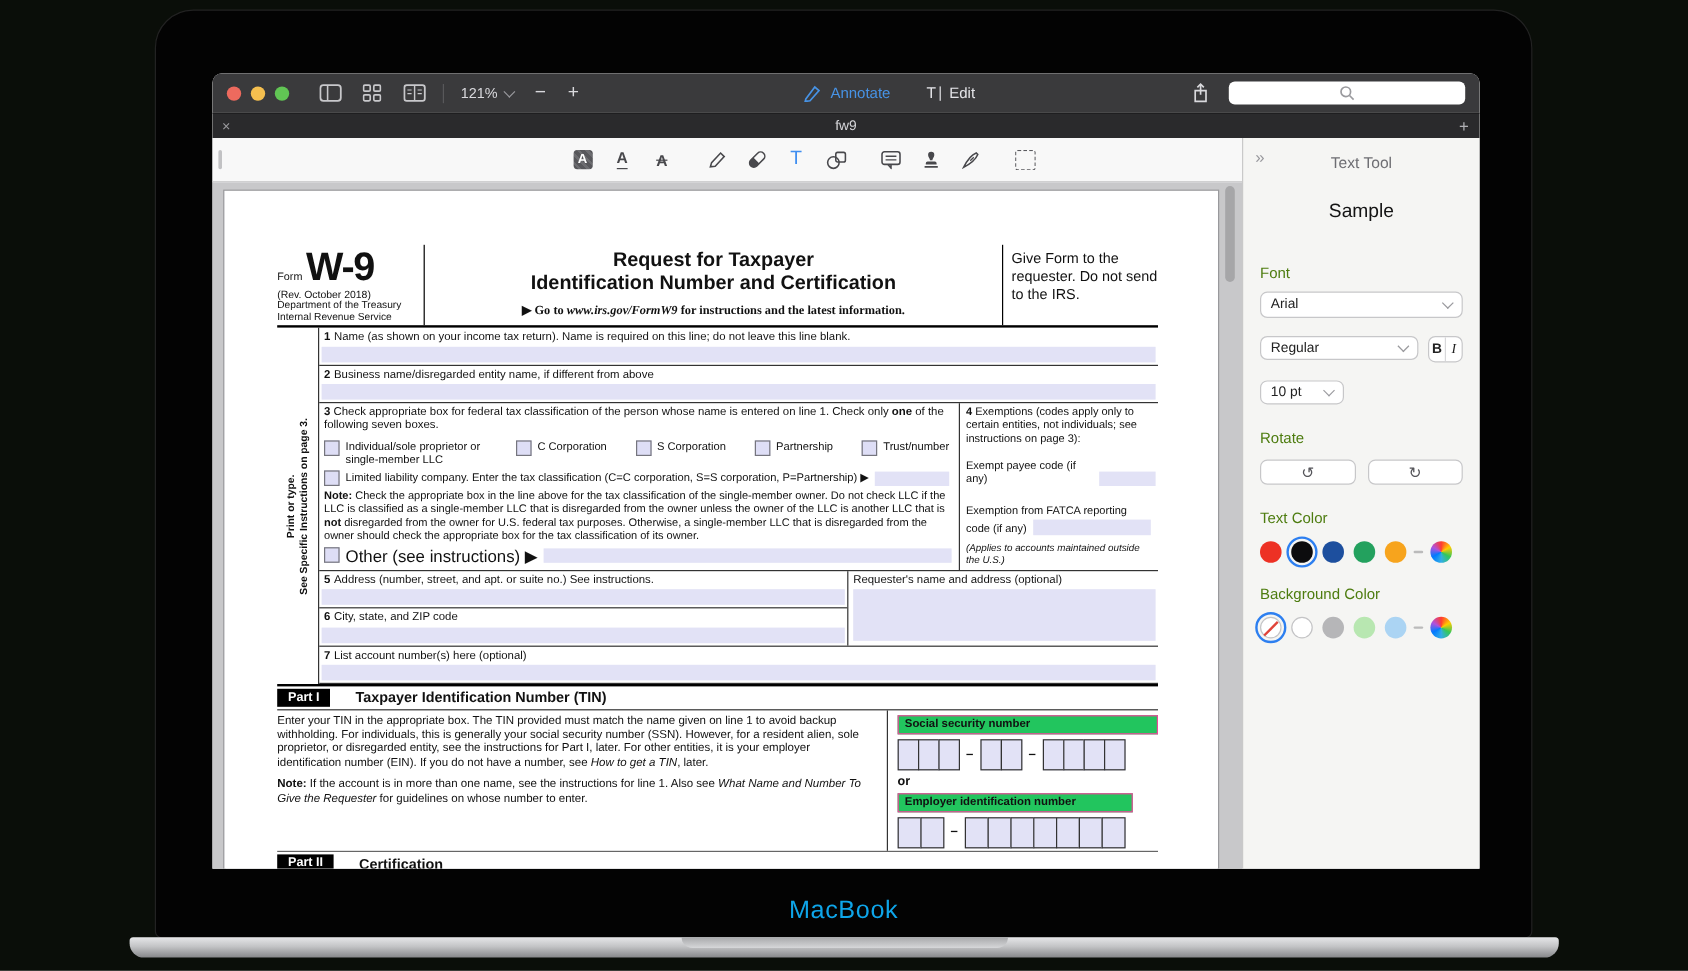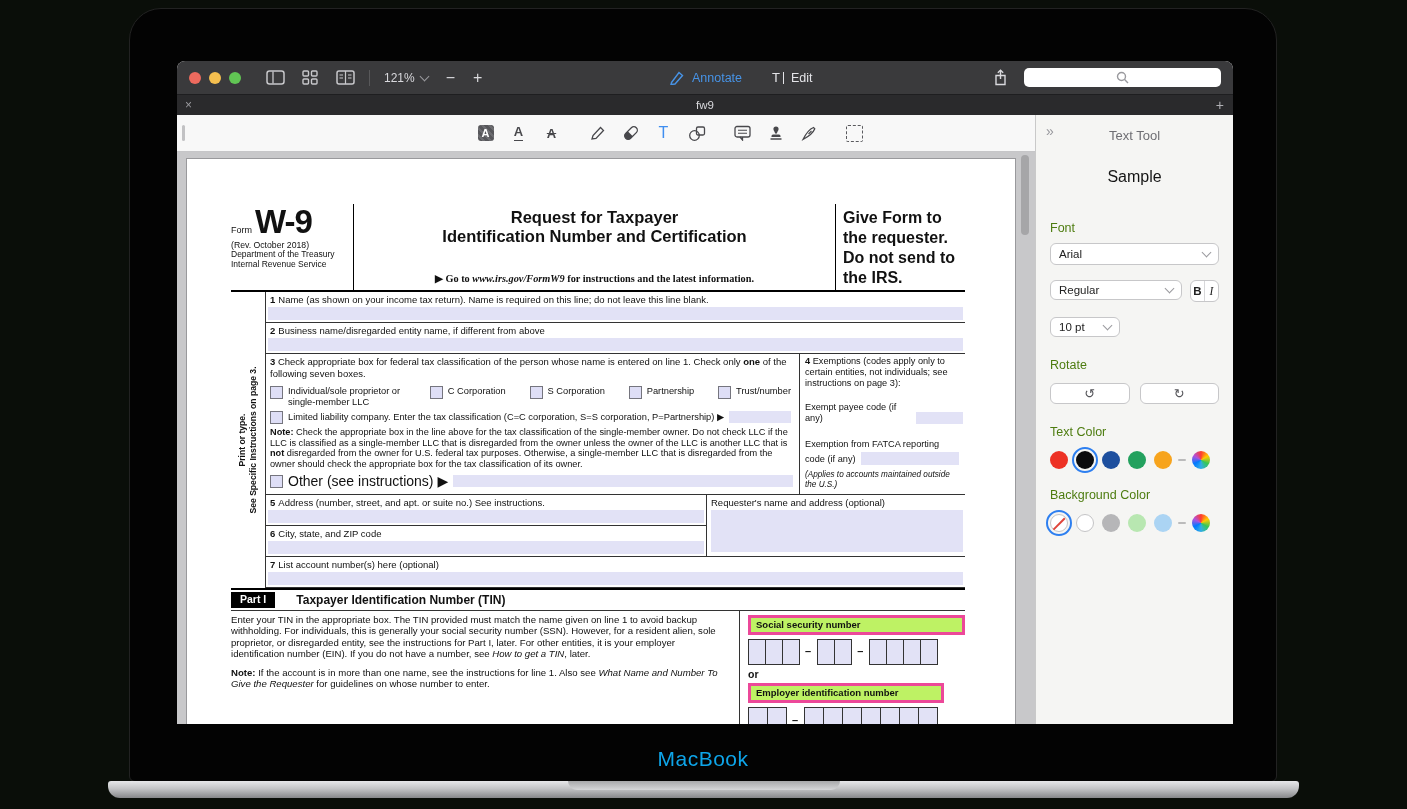--- a/index.html
+++ b/index.html
@@ -84,22 +84,22 @@
   
   .w9-header{display:flex;border-bottom:2px solid #000;}
   .w9-col1{width:118px;border-right:1.5px solid #000;padding:3px 4px 2px 0;}
   .w9-formword{font-size:9px;}
   .w9-number{font-size:33px;font-weight:bold;letter-spacing:-1px;line-height:.9;display:inline-block;margin-left:3px;}
   .w9-rev{font-size:8.7px;margin-top:3px;}
   .w9-dept{font-size:8.5px;line-height:1.15;}
   .w9-col2{flex:1;text-align:center;padding:4px 8px 3px;display:flex;flex-direction:column;justify-content:space-between;}
   .w9-title{font-size:16.5px;font-weight:bold;line-height:1.18;}
   .w9-goto{font-size:10.3px;font-weight:bold;margin-bottom:2px;font-family:Liberation Serif, serif;}
-  .w9-col3{width:122px;border-left:1.5px solid #000;padding:4px 0 2px 7px;font-size:16px;
-           font-weight:bold;line-height:1.25;}
+  .w9-col3{width:122px;border-left:1.5px solid #000;padding:4px 0 2px 7px;font-size:12px;
+           font-weight:normal;line-height:1.25;}
 
   
   .rail-wrap{display:flex;}
   .rail{width:34px;border-right:1px solid #333;position:relative;}
   .rail-text{position:absolute;left:50%;top:50%;transform:translate(-50%,-50%) rotate(-90deg);
              white-space:nowrap;text-align:center;font-size:8.6px;font-weight:bold;line-height:1.3;}
   .rows{flex:1;min-width:0;}
   .frow{border-bottom:1px solid #333;}
   .lab{padding:2px 4px 1px;}
   .lab .num{font-weight:bold;margin-right:3px;}
@@ -130,21 +130,21 @@
   .req-fld{flex:1;background:#e2e2f6;margin:2px 0 2px;}
 
   
   .part-head{border-top:2px solid #000;display:flex;align-items:center;padding:2px 0 2px;}
   .part-badge{background:#000;color:#fff;font-weight:bold;font-size:10.5px;padding:1px 9px 2px;}
   .part-title{font-weight:bold;font-size:12px;margin-left:21px;}
   .p1-body{display:flex;border-top:1px solid #333;}
   .p1-left{width:508px;flex:none;padding:3px 10px 4px 0;font-size:9.6px;line-height:1.2;box-sizing:border-box;}
   .p1-note{margin-top:7px;}
   .p1-right{flex:1;border-left:1px solid #333;padding:4px 0 2px 8px;min-width:0;}
-  .tin-labelbox{border:3px solid #ec4899;background:#bef264;font-weight:bold;font-size:9.5px;
+  .tin-labelbox{border:1px solid #ec4899;background:#22c55e;font-weight:bold;font-size:9.5px;
                 padding:1px 5px 2px;}
   .tin-cells{display:flex;align-items:center;margin-top:4px;}
   .cell-group{display:inline-flex;}
   .tin-cell{width:18px;height:26px;background:#e2e2f6;border:1px solid #333;margin-right:-1px;box-sizing:border-box;}
   .ein .tin-cell{width:20px;}
   .tin-dash{margin:0 6px;font-weight:bold;font-size:11px;}
   .or-label{font-weight:bold;font-size:10.5px;margin:3px 0 3px;}
   .ein-labelbox{width:196px;box-sizing:border-box;}
   .p2-head{border-top:1.5px solid #666;}
 

